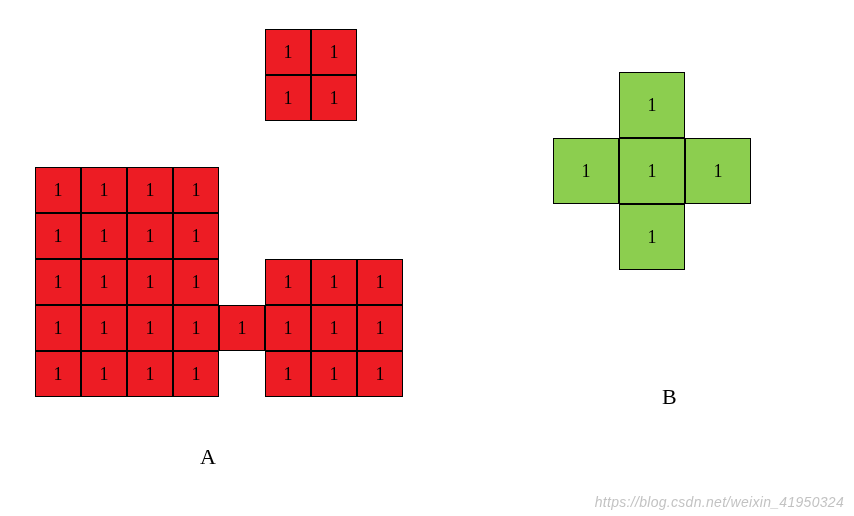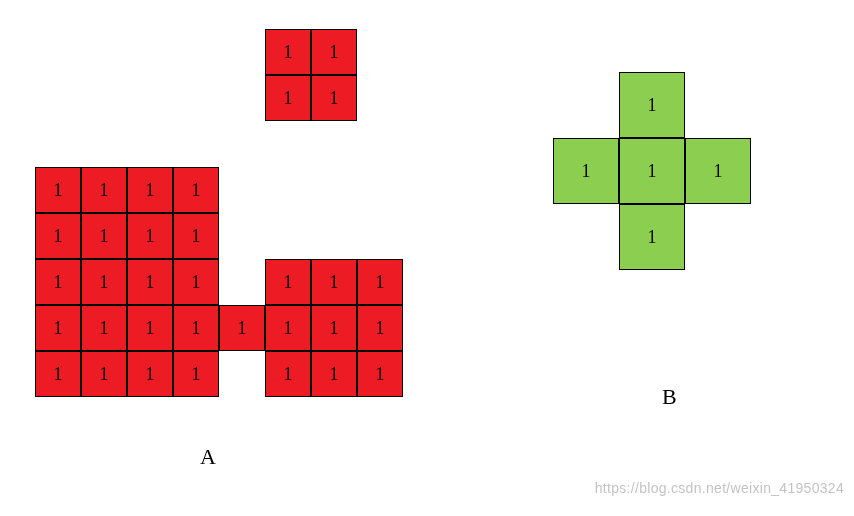--- a/index.html
+++ b/index.html
@@ -22,25 +22,26 @@
     }
     .label {
       position: absolute;
       font-size: 22px;
       color: #000;
       font-family: "Times New Roman", serif;
     }
     .watermark {
       position: absolute;
       right: 10px;
-      bottom: 20px;
+      bottom: 6px;
       font-size: 14px;
       color: rgba(120,120,120,0.45);
       font-family: Arial, sans-serif;
       letter-spacing: 0.3px;
+      font-style: italic;
     }
   </style>
 </head>
 <body>
 
 <div class="canvas" id="canvas">
 
   <div id="groupA">
       <div class="cell" style="left: 265px; top: 29px; width: 46px; height: 46px; background: rgb(237, 28, 36);">1</div>
       <div class="cell" style="left: 311px; top: 29px; width: 46px; height: 46px; background: rgb(237, 28, 36);">1</div>

